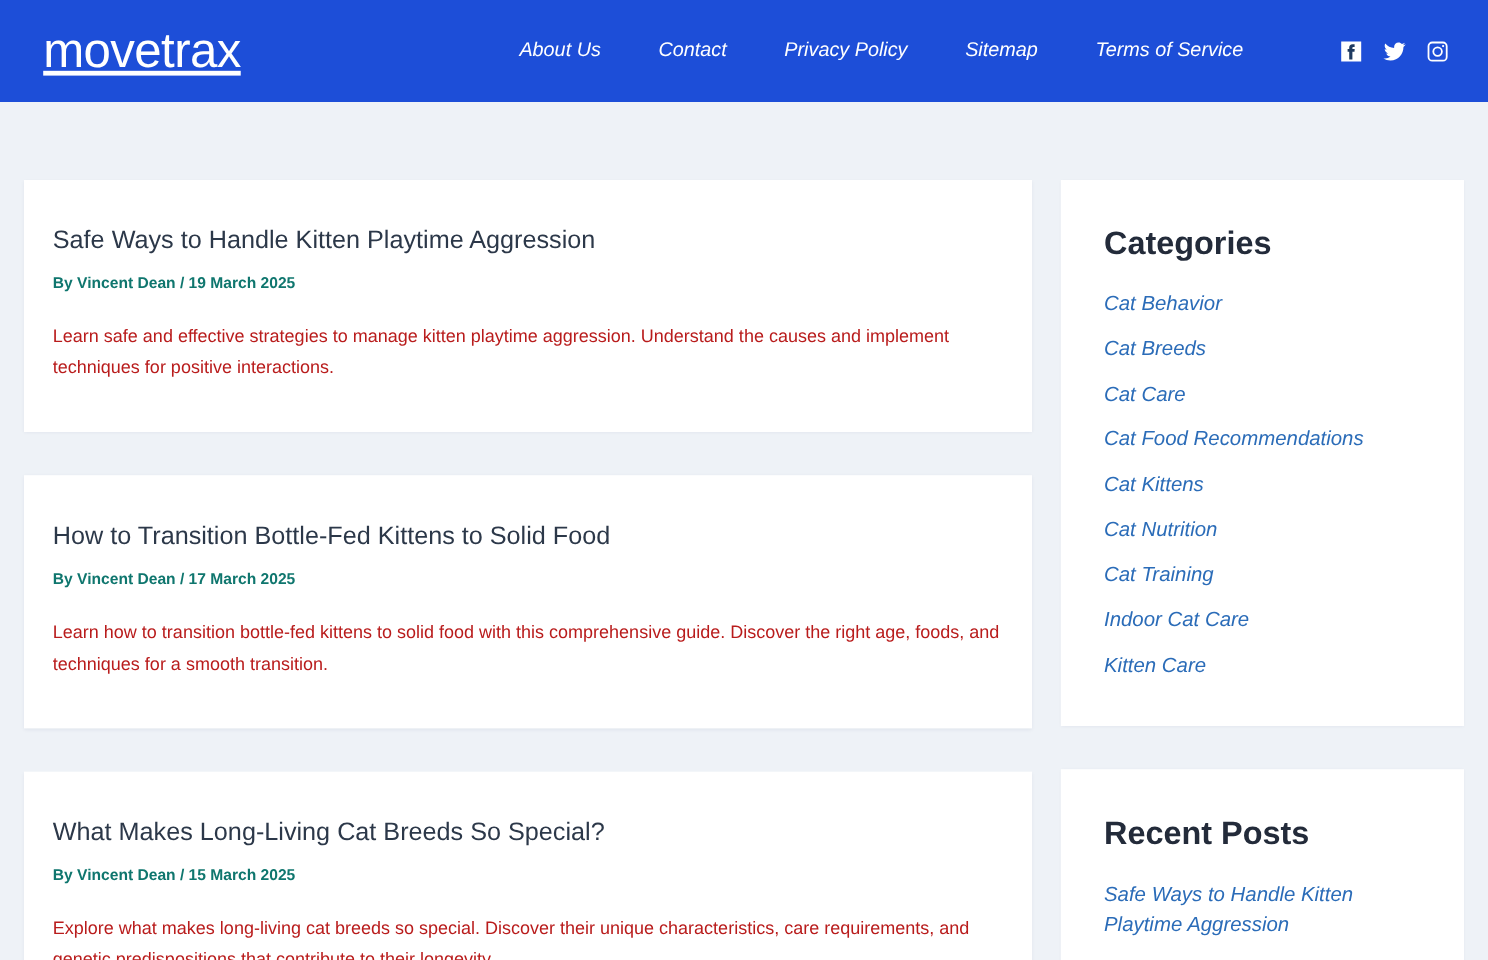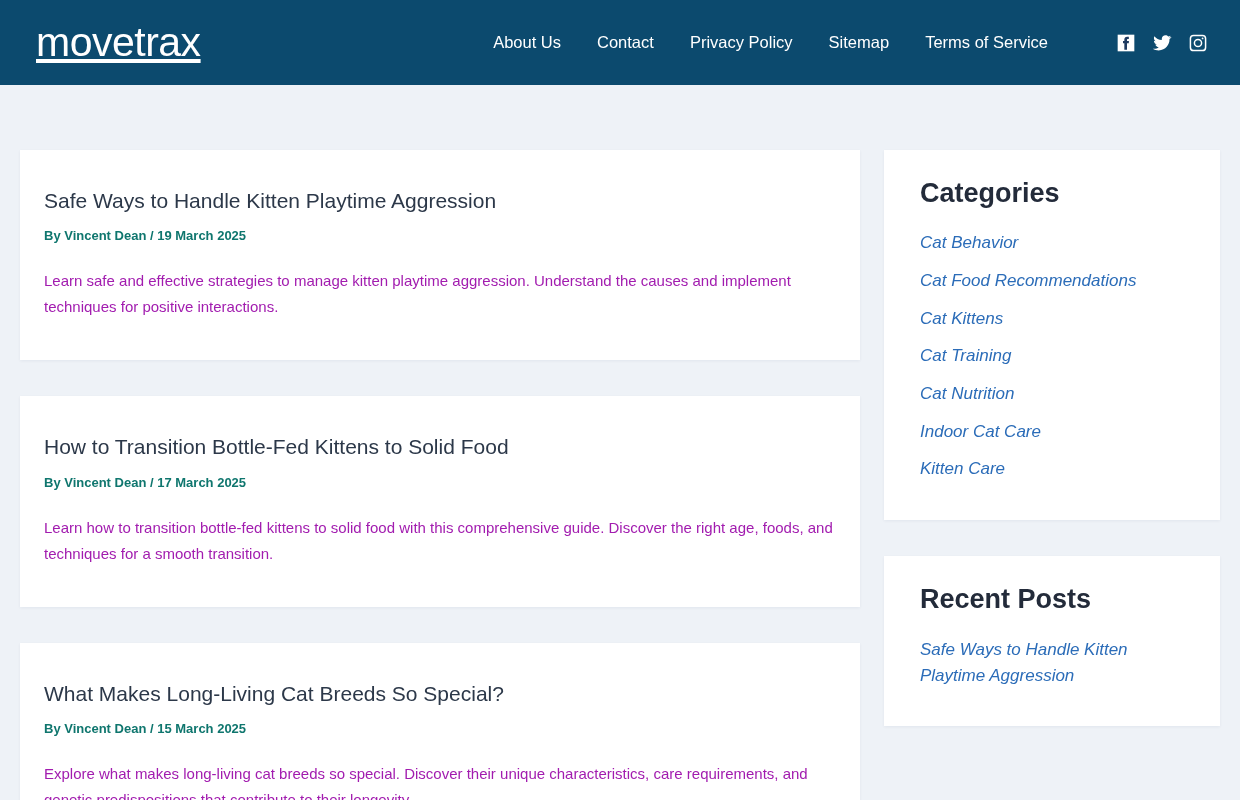--- a/index.html
+++ b/index.html
@@ -12,40 +12,41 @@
 
   body {
     font-family: "Liberation Sans", sans-serif;
     background: #eef2f7;
     color: #2d3748;
   }
 
   
   .site-header {
     height: 85px;
-    background: #0c4a6e;
+    background: #1d4ed8;
     display: flex;
     align-items: center;
     padding: 0 32px 0 36px;
   }
 
   .logo {
     font-size: 41px;
     font-weight: 400;
     color: #ffffff;
     letter-spacing: -0.5px;
     line-height: 1;
     white-space: nowrap;
   }
 
   .main-nav {
     margin-left: auto;
     display: flex;
     align-items: center;
-    gap: 36px;
+    gap: 48px;
+    font-style: italic;
   }
 
   .nav-link {
     color: #ffffff;
     font-size: 16.5px;
     text-decoration: none;
     white-space: nowrap;
     line-height: 1;
   }
 
@@ -107,30 +108,30 @@
   .article-meta {
     font-size: 13px;
     font-weight: bold;
     color: #0f766e;
     line-height: 1.4;
     margin-bottom: 23px;
   }
 
   .article-excerpt {
     font-size: 15px;
-    color: #a21caf;
+    color: #b91c1c;
     line-height: 26px;
     max-width: 800px;
     margin-top: 11px;
   }
 
   
   .widget {
     background: #ffffff;
-    padding: 27px 36px 38px 36px;
+    padding: 37px 36px 38px 36px;
     box-shadow: 0 1px 3px rgba(20,40,80,0.06);
   }
 
   .widget-title {
     font-size: 27px;
     font-weight: bold;
     color: #232b3a;
     line-height: 1.2;
     margin-bottom: 22px;
   }
@@ -215,24 +216,26 @@
     </article>
 
   </main>
 
   <aside class="sidebar-col">
 
     <section class="widget">
       <h3 class="widget-title">Categories</h3>
       <ul class="widget-list">
         <li><a class="widget-link" href="#">Cat Behavior</a></li>
+        <li><a class="widget-link" href="#">Cat Breeds</a></li>
+        <li><a class="widget-link" href="#">Cat Care</a></li>
         <li><a class="widget-link" href="#">Cat Food Recommendations</a></li>
         <li><a class="widget-link" href="#">Cat Kittens</a></li>
+        <li><a class="widget-link" href="#">Cat Nutrition</a></li>
         <li><a class="widget-link" href="#">Cat Training</a></li>
-        <li><a class="widget-link" href="#">Cat Nutrition</a></li>
         <li><a class="widget-link" href="#">Indoor Cat Care</a></li>
         <li><a class="widget-link" href="#">Kitten Care</a></li>
       </ul>
     </section>
 
     <section class="widget">
       <h3 class="widget-title">Recent Posts</h3>
       <ul class="widget-list recent-list">
         <li><a class="widget-link" href="#">Safe Ways to Handle Kitten Playtime Aggression</a></li>
       </ul>

